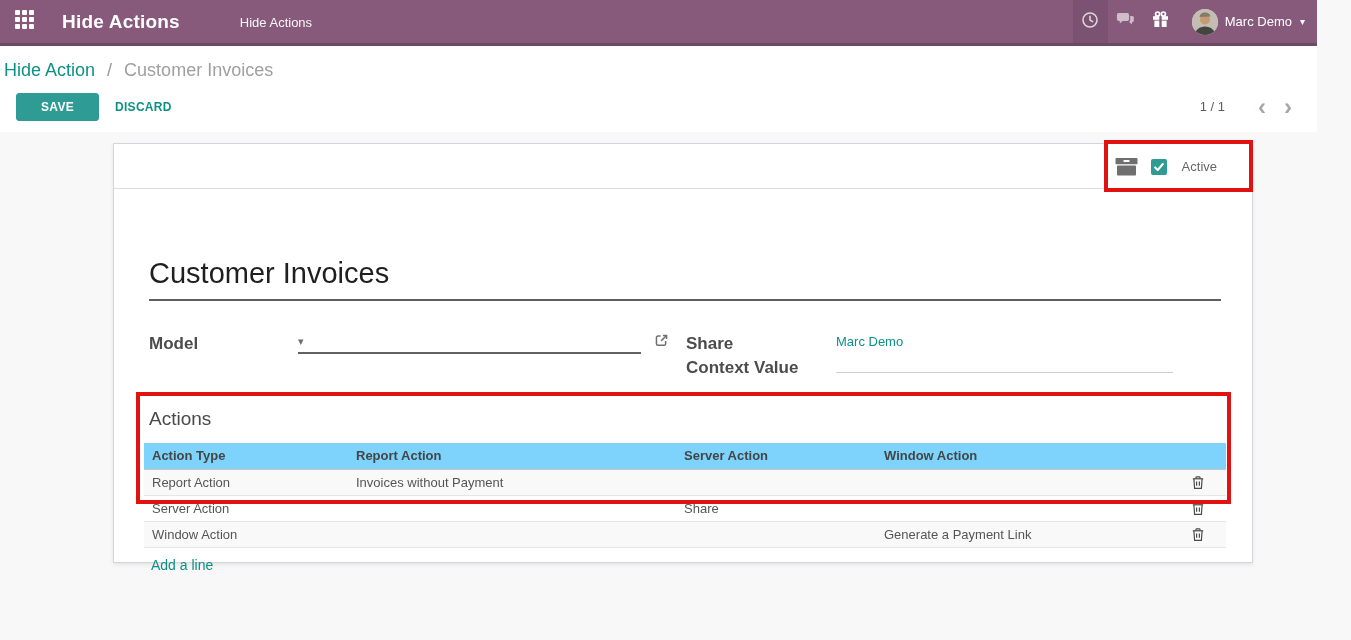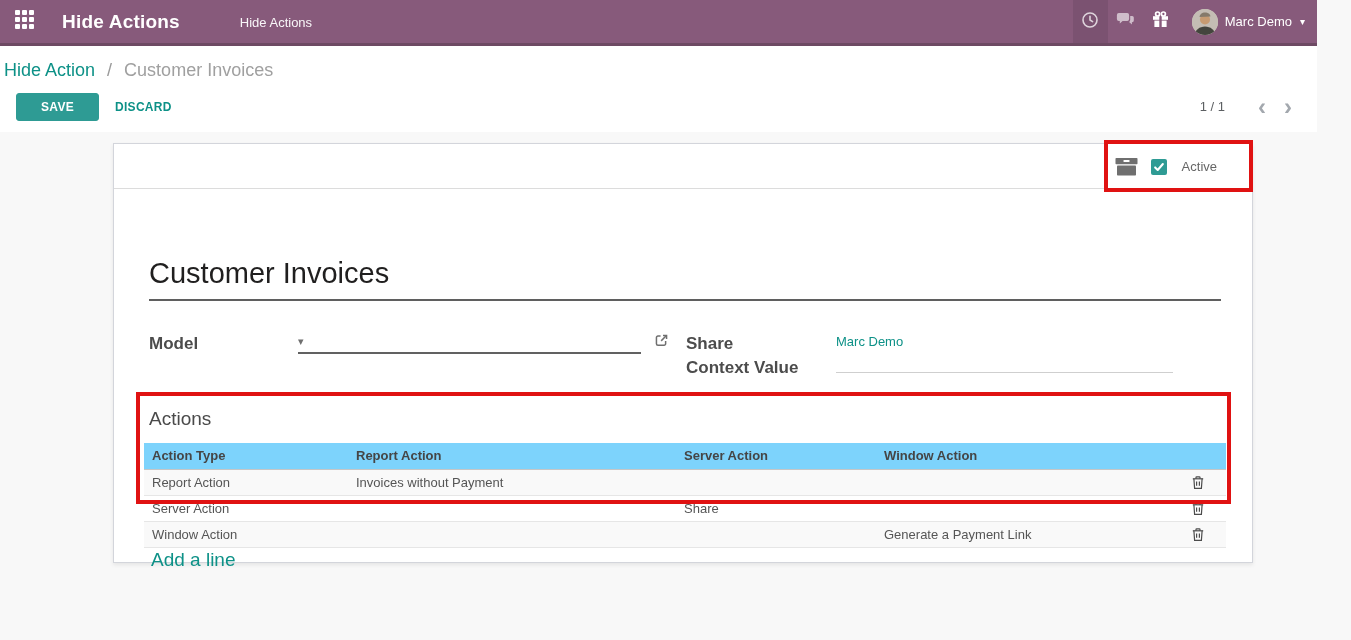--- a/index.html
+++ b/index.html
@@ -89,21 +89,21 @@
     border-collapse:collapse; table-layout:fixed; font-size:13px; color:#555;
   }
   .actions-table th {
     text-align:left; font-weight:bold; color:#454545; height:26px;
     padding:0 8px; border-bottom:1px solid #c6c6c6; background:#7dd3fc; cursor:pointer;
   }
   .actions-table td { height:26px; padding:0 8px; border-bottom:1px solid #e6e6e6; cursor:pointer; }
   .actions-table tr.striped { background:#f9f9f9; }
   .trash-cell { text-align:center; }
   .trash-btn { display:inline-flex; cursor:pointer; vertical-align:middle; }
-  .add-line { position:absolute; left:37px; top:360px; font-size:19px; color:#0d9187; text-decoration:none; cursor:pointer; }
+  .add-line { position:absolute; left:37px; top:368px; font-size:14px; color:#0d9187; text-decoration:none; cursor:pointer; }
 
   
   .annotation-box { position:absolute; border:4px solid #e01212; pointer-events:none; z-index:20; }
   .box-active { left:1104px; top:8px; width:149px; height:52px; }
   .box-table { left:136px; top:260px; width:1095px; height:112px; }
 </style>
 </head>
 <body>
 
 <div class="screen">

